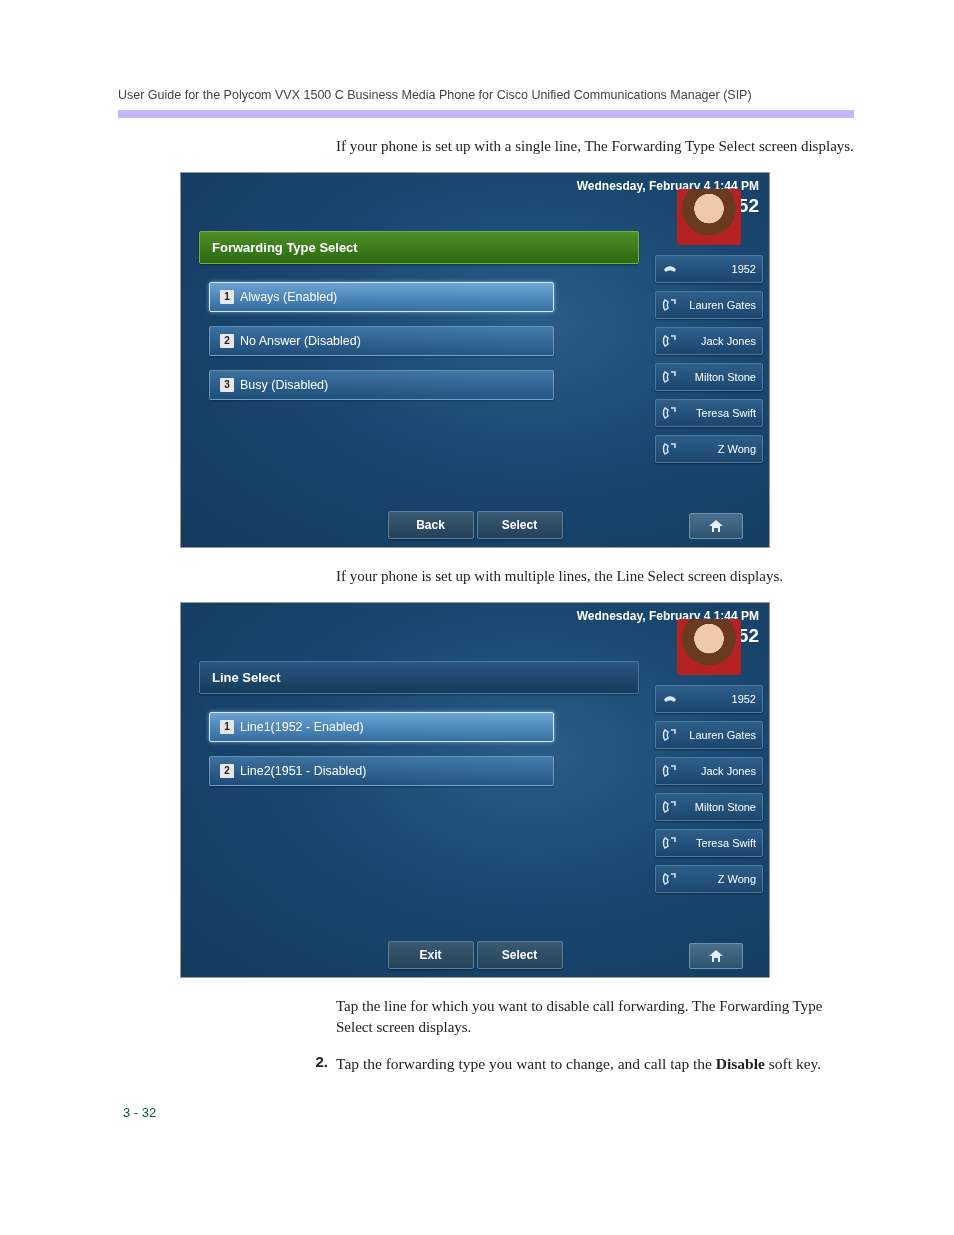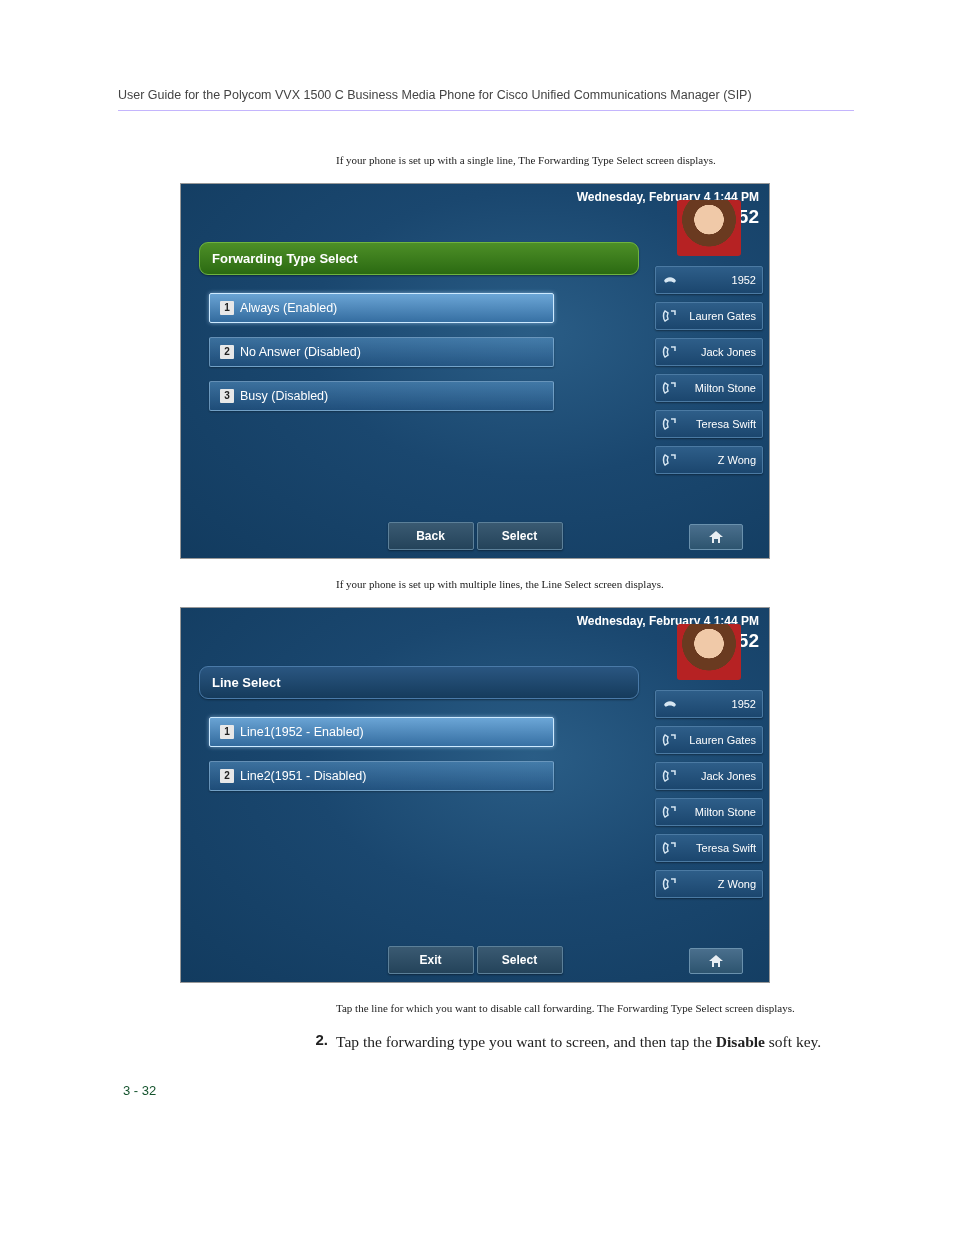--- a/index.html
+++ b/index.html
@@ -1,33 +1,33 @@
 <!DOCTYPE html>
 <html><head>
 <meta charset="utf-8">
 <style>
   * { margin: 0; padding: 0; box-sizing: border-box; }
   body { background: #fff; font-family: Georgia, 'Times New Roman', serif; color: #222; width: 954px; }
   .page { padding: 88px 100px 60px 118px; }
-  .running-header { font-family: Arial, Helvetica, sans-serif; font-size: 12.5px; color: #444; padding-bottom: 8px; border-bottom: 1px solid #c4b5fd; margin-bottom: 42px; }
+  .running-header { font-family: Arial, Helvetica, sans-serif; font-size: 12.5px; color: #444; padding-bottom: 8px; border-bottom: 8px solid #c4b5fd; margin-bottom: 18px; }
   .body-col { margin-left: 218px; }
-  .body-text { font-size: 11px; line-height: 1.45; margin-bottom: 14px; }
+  .body-text { font-size: 15px; line-height: 1.45; margin-bottom: 14px; }
   .step-row { display: flex; margin-bottom: 10px; }
   .step-num { font-family: Arial, Helvetica, sans-serif; font-weight: bold; font-size: 15px; width: 26px; flex: none; text-align: right; padding-right: 8px; }
   .step-text { font-size: 15.5px; line-height: 1.45; }
   .page-num { font-family: Arial, Helvetica, sans-serif; font-size: 13px; color: #14532d; margin-top: 30px; margin-left: 5px; }
 
   
   .shot { width: 590px; height: 376px; margin: 6px 0 18px 62px; border: 1px solid #999; position: relative;
           background: radial-gradient(ellipse at 60% 40%, #2a5d86 0%, #1a476f 45%, #123b5f 100%);
           font-family: Arial, Helvetica, sans-serif; color: #fff; overflow: hidden; }
   .shot-topbar { text-align: right; padding: 6px 10px 2px; font-size: 12px; font-weight: bold; }
   .shot-extnum { text-align: right; padding: 0 10px; font-size: 19px; font-weight: bold; }
   .shot-main { position: absolute; left: 18px; top: 58px; width: 440px; }
-  .shot-title { background: linear-gradient(#4d8f27, #2b6a12); border: 1px solid #6fb33f; padding: 8px 12px; font-size: 13px; font-weight: bold; border-radius: 9px; box-shadow: 0 1px 2px rgba(0,0,0,.4); }
+  .shot-title { background: linear-gradient(#4d8f27, #2b6a12); border: 1px solid #6fb33f; padding: 8px 12px; font-size: 13px; font-weight: bold; border-radius: 2px; box-shadow: 0 1px 2px rgba(0,0,0,.4); }
   .shot-title.blue { background: linear-gradient(#2a5681, #153b5c); border-color: #4a7aa8; }
   .shot-list { margin: 18px 0 0 10px; }
   .shot-row { background: linear-gradient(rgba(90,150,200,.55), rgba(40,90,140,.45)); border: 1px solid rgba(170,210,240,.5);
               padding: 7px 10px; margin-bottom: 14px; width: 345px; font-size: 12.5px; border-radius: 2px;
               display: flex; align-items: center; gap: 6px; box-shadow: 0 1px 2px rgba(0,0,0,.3); }
   .shot-row.sel { border-color: #cdeaff; background: linear-gradient(rgba(120,180,230,.85), rgba(60,120,175,.75)); box-shadow: 0 0 4px rgba(180,220,255,.6); }
   .numbadge { display: inline-flex; width: 14px; height: 14px; background: #e8e8e8; color: #222; font-size: 10px; font-weight: bold; align-items: center; justify-content: center; border-radius: 1px; }
   .shot-softkeys { position: absolute; bottom: 8px; left: 0; right: 0; display: flex; justify-content: center; gap: 3px; }
   .softkey { background: linear-gradient(#3a5a72,#24435a); border: 1px solid #5c8099; width: 86px; text-align: center; font-size: 12px; font-weight: bold; padding: 6px 0; border-radius: 2px; box-shadow: 0 1px 2px rgba(0,0,0,.4); }
   .shot-side { position: absolute; right: 6px; top: 16px; width: 108px; display: flex; flex-direction: column; gap: 8px; }
@@ -187,19 +187,19 @@
           <path d="M9 2 L16 8 L13 8 L13 14 L11 14 L11 10 L7 10 L7 14 L5 14 L5 8 L2 8 Z" fill="#e8eef3"></path>
         </svg>
     </div>
   </div>
 
   <div class="body-col">
     <p class="body-text">Tap the line for which you want to disable call forwarding. The Forwarding Type Select screen displays.</p>
     <div class="step-row" style="margin-left:-26px;">
       <div class="step-num">2.</div>
       <div class="step-text">
-        <span>Tap the forwarding type you want to screen, and then tap the </span><b>Disable</b><span> soft key.</span>
+        <span>Tap the forwarding type you want to change, and call tap the </span><b>Disable</b><span> soft key.</span>
       </div>
     </div>
   </div>
 
   <div class="page-num">3 - 32</div>
 </div>
 
 </body></html>

